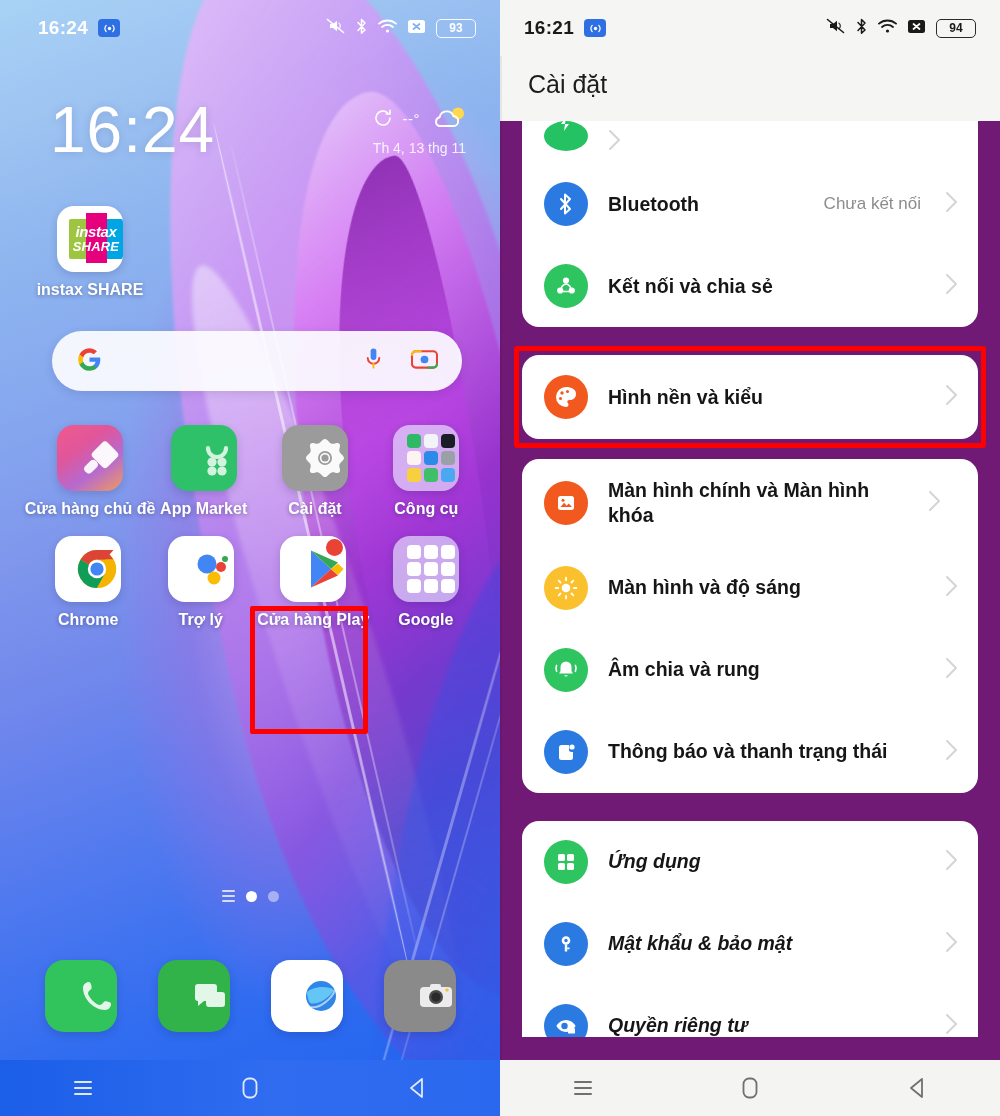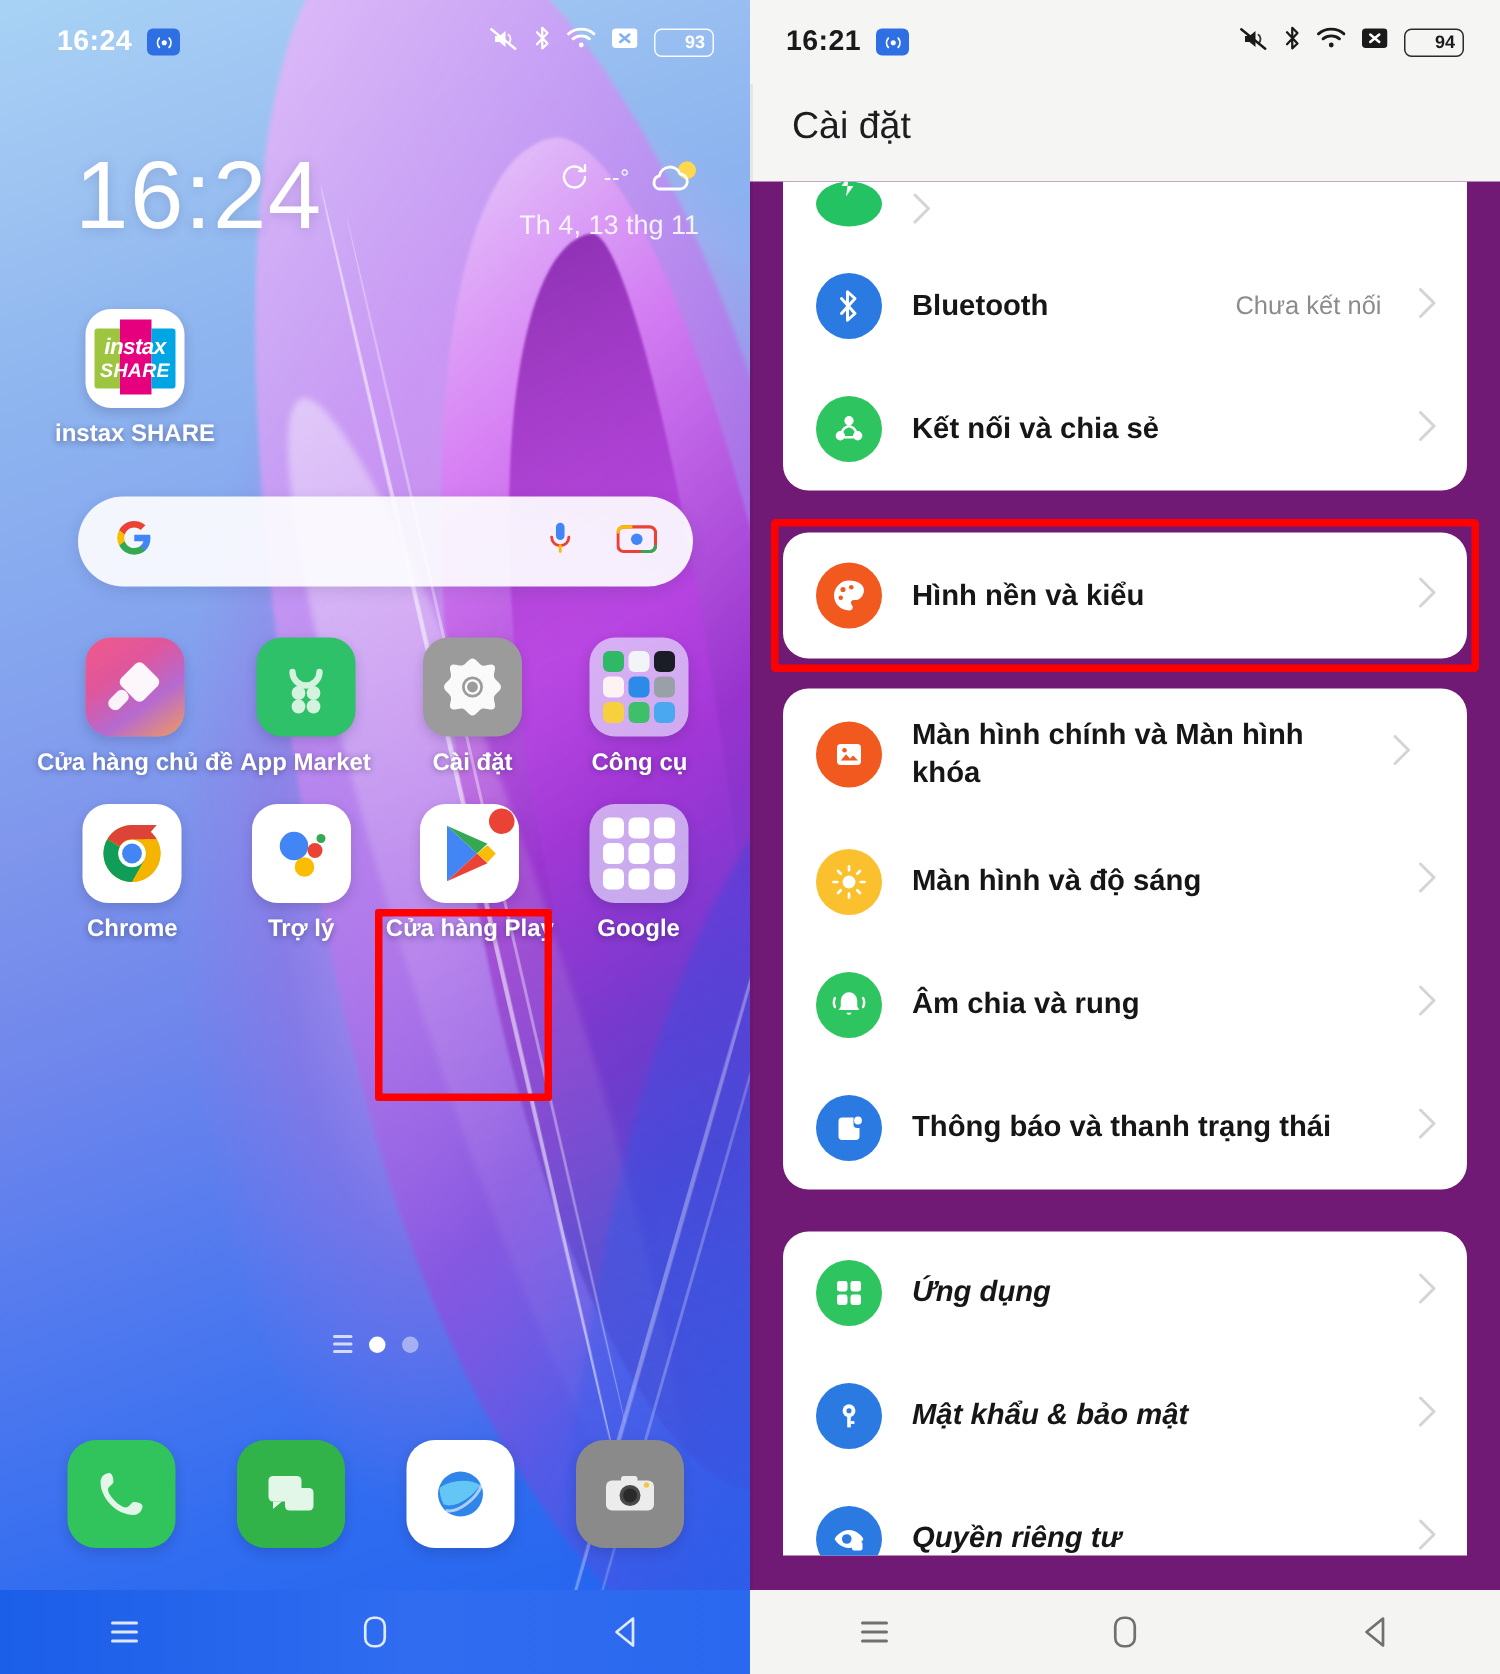--- a/index.html
+++ b/index.html
@@ -68,53 +68,53 @@
   .sb-time { font-size:19px; font-weight:600; letter-spacing:.3px; }
   .sb-badge {
     width:22px; height:18px; border-radius:4px;
     display:flex; align-items:center; justify-content:center;
     font-size:9px; font-weight:700; color:#fff; background:#2f6fe4;
   }
   .sb-right { display:flex; align-items:center; gap:11px; }
   .sb-icon { display:block; }
   .sb-batt {
     min-width:40px; height:19px; border-radius:5px;
-    display:flex; align-items:center; justify-content:flex-end;
+    display:flex; align-items:center; justify-content:center;
     font-size:12px; font-weight:600; padding:0 5px;
   }
   .phone-left .statusbar { color:#fff; }
   .phone-left .sb-batt { border:1.6px solid rgba(255,255,255,.92); color:#fff; }
 
   .clockwidget {
     position:relative; z-index:5; margin-top:42px;
     display:flex; justify-content:space-between; align-items:flex-start;
     padding:0 34px 0 36px;
   }
   .clock-time {
     font-size:64px; font-weight:300; color:#fff; line-height:1;
     letter-spacing:1px; text-shadow:0 1px 8px rgba(60,60,120,.20);
   }
   .weather { text-align:right; color:rgba(255,255,255,.96); margin-top:8px; }
   .weather-row { display:flex; align-items:center; justify-content:flex-end; gap:10px; }
   .weather-temp { font-size:15px; font-weight:400; letter-spacing:.5px; }
-  .weather-date { font-size:18px; margin-top:10px; opacity:.9; }
+  .weather-date { font-size:14px; margin-top:10px; opacity:.9; }
 
   .home-grid {
     position:relative; z-index:5; margin-top:48px;
     padding:0 18px;
   }
   .app-row { display:flex; }
   .app-cell {
     width:116px; display:flex; flex-direction:column;
     align-items:center; gap:9px; position:relative;
   }
   .app-icon {
     width:66px; height:66px; border-radius:17px; position:relative;
     box-shadow:0 3px 8px rgba(30,30,80,.18);
-    display:flex; align-items:center; justify-content:center; overflow:hidden;
+    display:flex; align-items:center; justify-content:flex-end; overflow:hidden;
   }
   .app-label {
     font-size:16px; color:#fff; font-weight:600;
     text-shadow:0 1px 4px rgba(30,30,80,.45); white-space:nowrap;
   }
 
   
   .ic-instax { background:#fff; }
   .instax-inner { width:54px; height:52px; position:relative; }
   .instax-inner i { position:absolute; display:block; }

